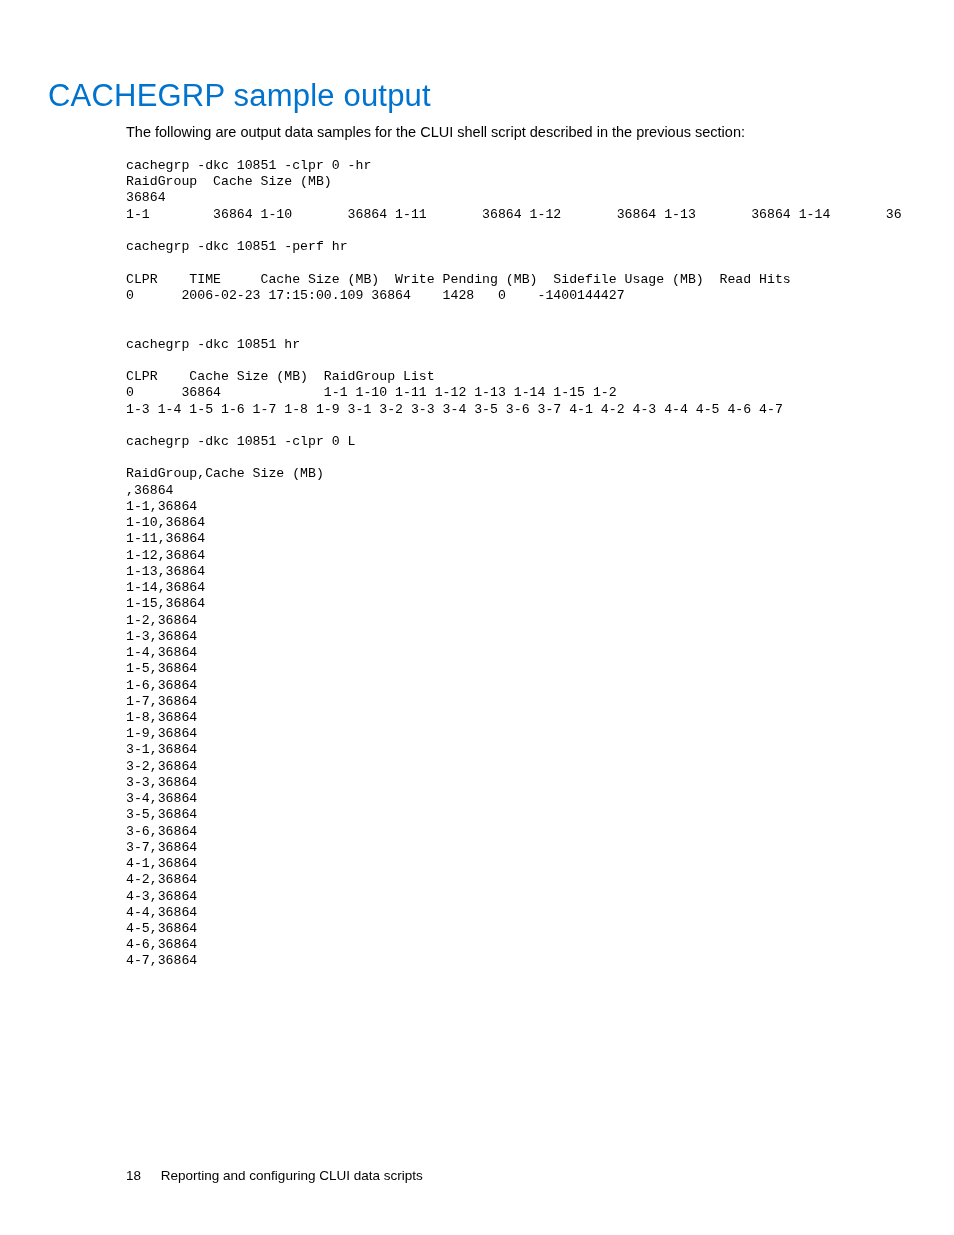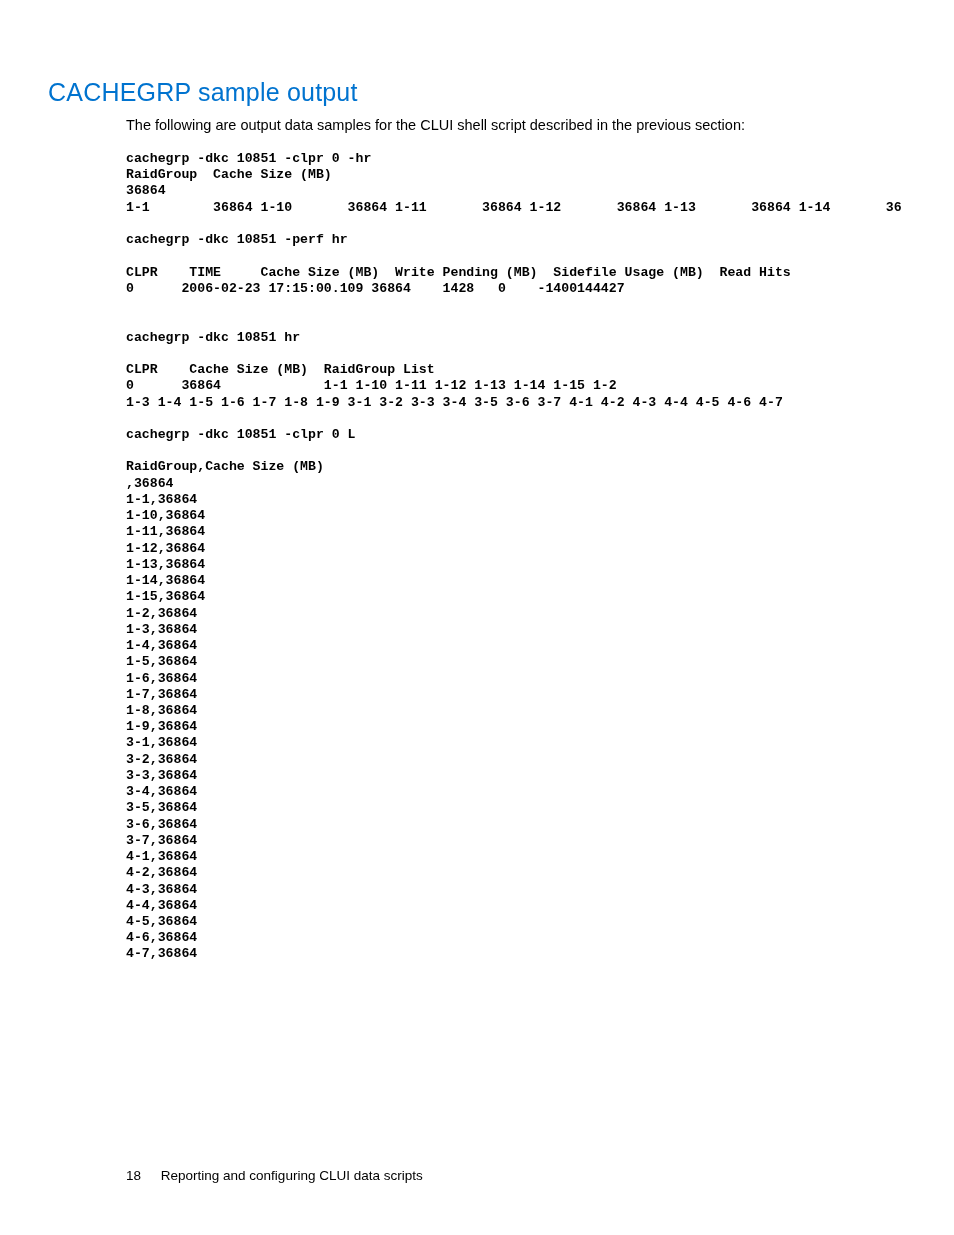--- a/index.html
+++ b/index.html
@@ -14,40 +14,39 @@
     color: #000000;
     position: relative;
   }
   .page {
     padding: 78px 48px 0 48px;
     box-sizing: border-box;
   }
   h2.section-title {
     font-family: "Futura", "Century Gothic", Arial, sans-serif;
     font-weight: 400;
-    font-size: 25px;
+    font-size: 31px;
     color: #0073cf;
     margin: 0 0 10px 0;
     letter-spacing: 0.2px;
   }
   p.intro {
     font-family: "Futura", "Century Gothic", Arial, sans-serif;
     font-size: 14.5px;
     color: #000000;
     margin: 0 0 18px 78px;
     font-weight: 400;
   }
   pre.code {
     font-family: "Courier New", Courier, monospace;
     font-size: 13.2px;
     line-height: 1.23;
     white-space: pre;
     margin: 0 0 0 78px;
     color: #000000;
-    font-weight: bold;
   }
   .footer {
     position: absolute;
     left: 0;
     bottom: 52px;
     width: 100%;
     box-sizing: border-box;
     padding-left: 126px;
     font-family: "Futura", "Century Gothic", Arial, sans-serif;
     font-size: 13.5px;

